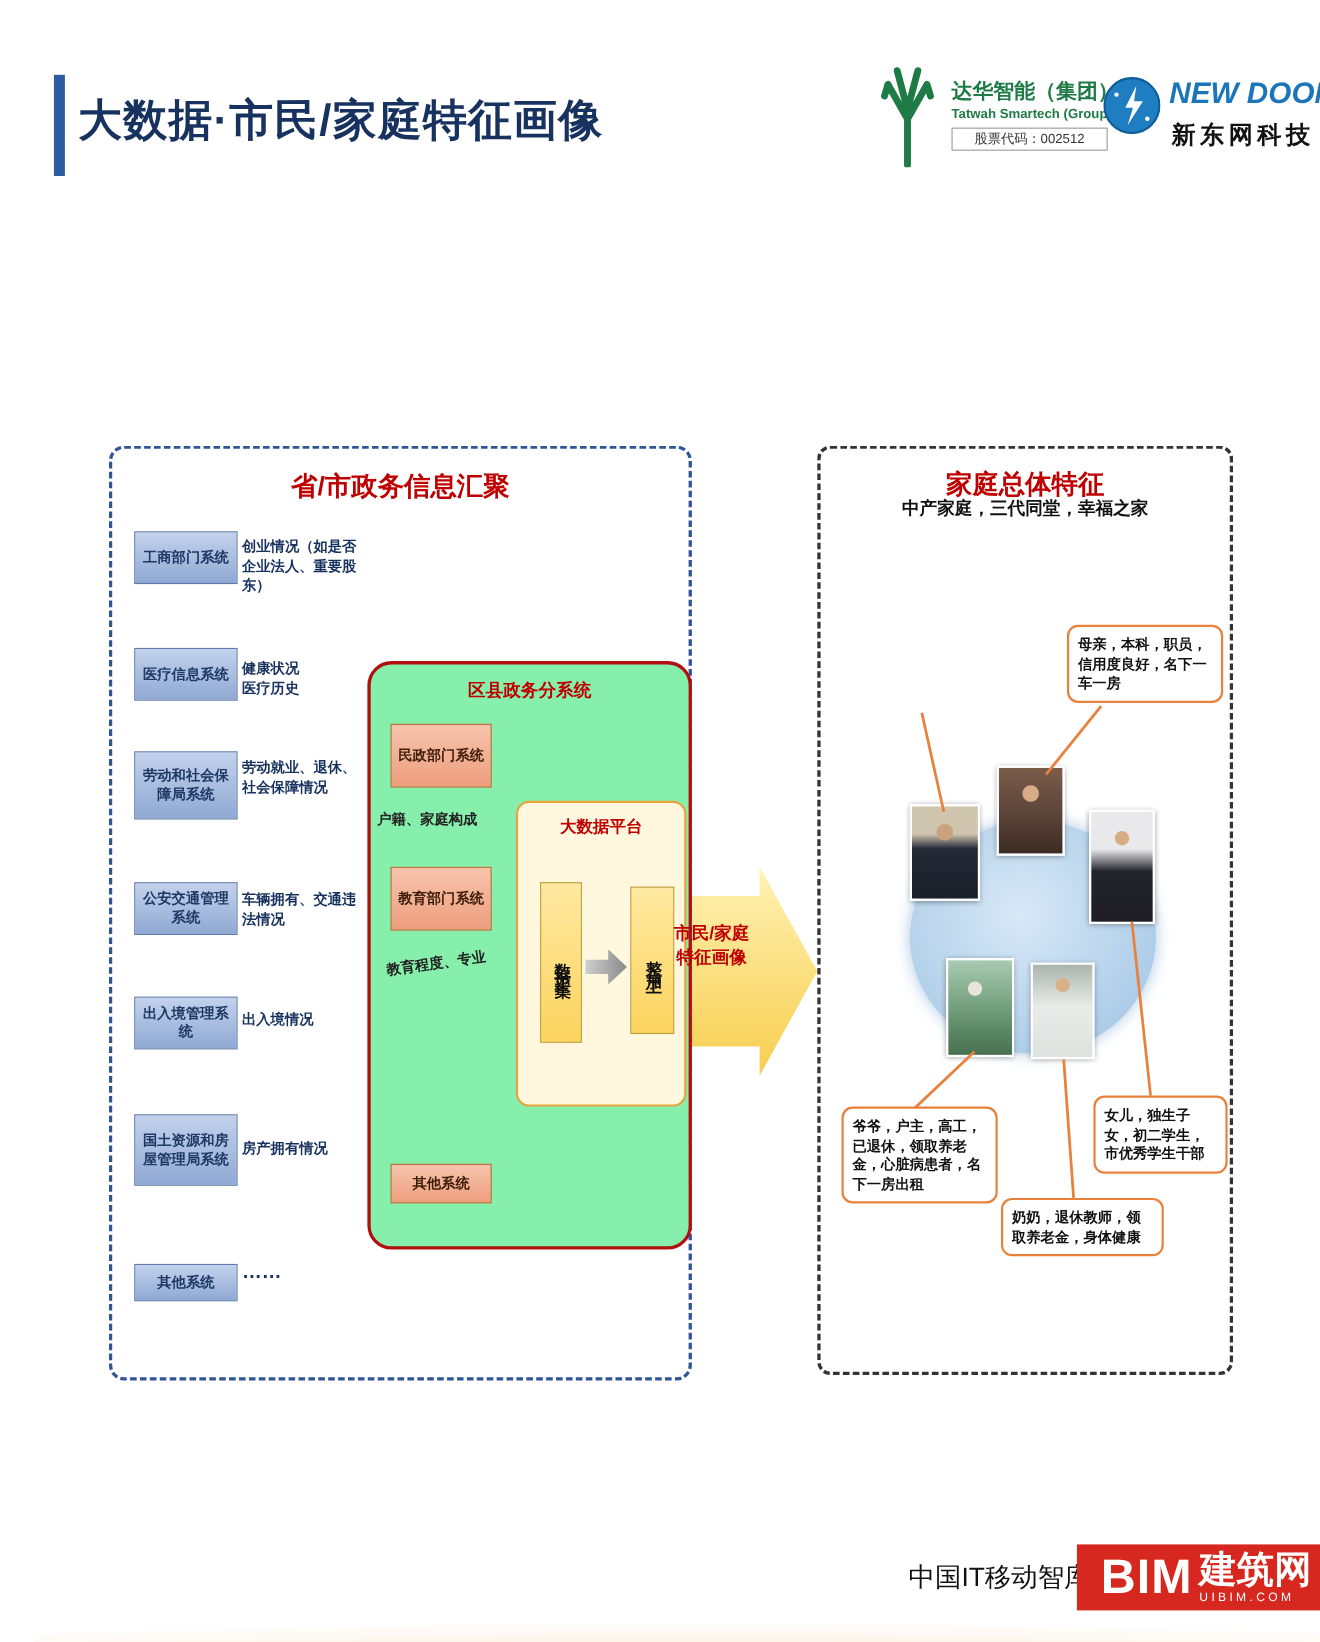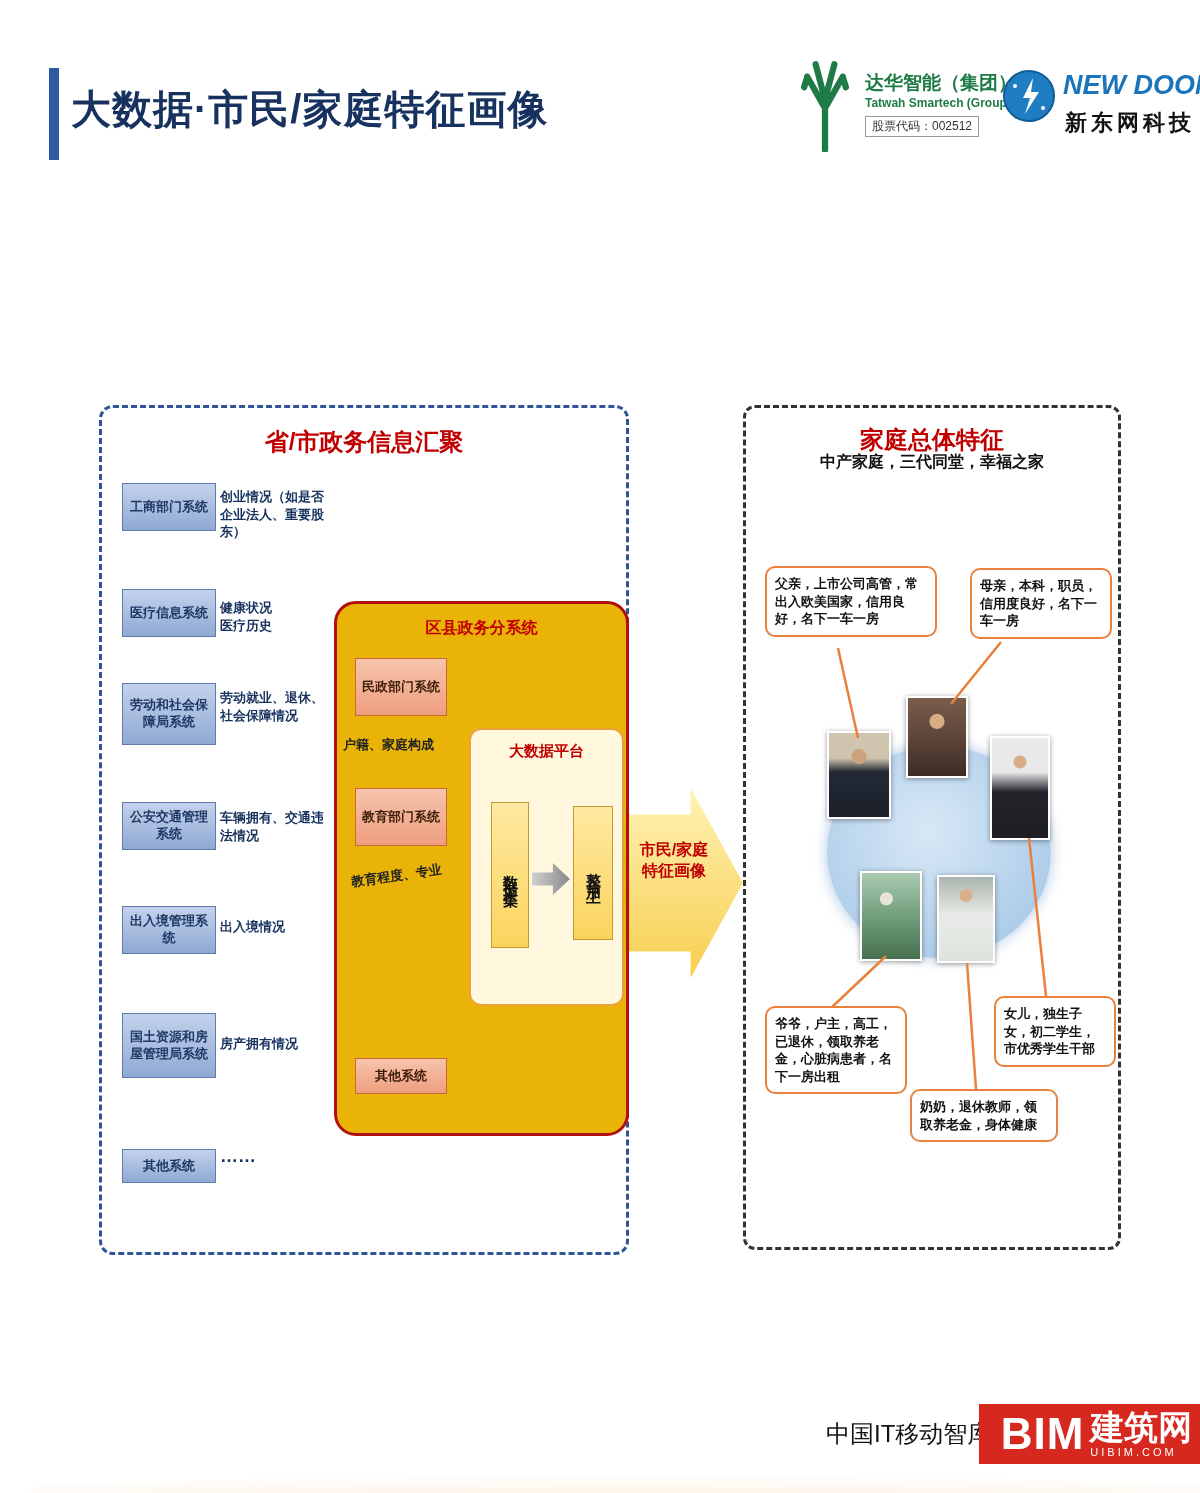--- a/index.html
+++ b/index.html
@@ -9,21 +9,21 @@
   .abs { position:absolute; }
 
   
   .title-bar { left:18px; top:68px; width:10px; height:92px; background:#2E5B9F; }
   .page-title { left:40px; top:82px; font-size:40px; font-weight:bold; color:#17325E; letter-spacing:1px; }
 
   .tatwah { left:762px; top:58px; width:210px; height:100px; }
   .tree-icon { position:absolute; left:0; top:0; width:64px; height:94px; }
   .tatwah-cn { position:absolute; left:72px; top:12px; font-size:19px; font-weight:bold; color:#1E7B45; white-space:nowrap; }
   .tatwah-en { position:absolute; left:72px; top:38px; font-size:12px; font-weight:bold; color:#1E7B45; white-space:nowrap; }
-  .tatwah-stock { position:absolute; left:72px; top:58px; font-size:12px; color:#333; border:1px solid #999; padding:1px 6px; white-space:nowrap; }
+  .tatwah-stock { position:absolute; left:72px; top:58px; font-size:12px; color:#333; border:1px solid #999; padding:1px 20px; white-space:nowrap; }
 
   .newdoone { left:972px; top:66px; width:215px; height:90px; }
   .globe-icon { position:absolute; left:0; top:4px; width:52px; height:52px; }
   .nd-en { position:absolute; left:60px; top:4px; font-size:27px; font-weight:bold; font-style:italic; color:#1B75BB; white-space:nowrap; }
   .nd-cn { position:absolute; left:62px; top:42px; font-size:22px; font-weight:bold; color:#111; letter-spacing:4px; white-space:nowrap; }
 
   
   .panel-left  { left:68px;  top:405px; width:530px; height:850px; border:3px dashed #2F5597; border-radius:14px; }
   .panel-right { left:712px; top:405px; width:378px; height:845px; border:3px dashed #333;    border-radius:12px; }
   .panel-title { position:absolute; left:0; width:100%; text-align:center; color:#C00000; font-weight:bold; font-size:24px; }
@@ -32,41 +32,41 @@
   
   .sysbox { position:absolute; left:20px; width:94px; background:linear-gradient(#c3d2ec,#8fa9d3);
             border:1px solid #5f7bab; color:#1F3864; font-weight:bold; font-size:13px;
             display:flex; align-items:center; justify-content:center; text-align:center;
             line-height:1.3; padding:2px 3px; }
   .sysdesc { position:absolute; left:118px; width:116px; color:#17325E; font-size:13px; font-weight:600;
              line-height:1.35; white-space:pre-line; }
 
   
   .district { position:absolute; left:232px; top:193px; width:295px; height:535px;
-              background:#eab308; border:3px solid #B01010; border-radius:22px; }
+              background:#86efac; border:3px solid #B01010; border-radius:22px; }
   .orangebox { position:absolute; left:18px; width:92px; background:linear-gradient(#F6C4AC,#EE9E7E);
                border:1px solid #CC6633; color:#3d1d08; font-weight:bold; font-size:13px;
                display:flex; align-items:center; justify-content:center; text-align:center;
                line-height:1.3; padding:2px; }
   .districtnote { position:absolute; font-size:13px; color:#222; font-weight:600; white-space:nowrap; }
 
   .platform { position:absolute; left:132px; top:124px; width:155px; height:278px;
               background:#FFF8DE; border:2px solid #E8A33D; border-radius:12px; }
   .stepbox { position:absolute; background:linear-gradient(#FFE9A1,#FBD45E); border:1.5px solid #C09A2E;
              writing-mode:vertical-rl; text-orientation:upright; font-weight:bold; font-size:15px;
              color:#111; display:flex; align-items:center; justify-content:center; letter-spacing:6px; }
   .gray-arrow { position:absolute; left:61px; top:133px; width:38px; height:32px;
                 background:linear-gradient(90deg,#cfcfcf,#8a8a8a);
                 clip-path:polygon(0 30%,55% 30%,55% 0,100% 50%,55% 100%,55% 70%,0 70%); }
 
   
   .big-arrow { left:598px; top:788px; width:114px; height:190px;
                background:linear-gradient(180deg,#FFF2B4,#F7CE4F);
                clip-path:polygon(0% 14%,54% 14%,54% 0%,100% 50%,54% 100%,54% 86%,0% 86%); }
-  .arrow-label { left:605px; top:840px; width:76px; color:#C00000; font-weight:bold; font-size:16px;
+  .arrow-label { left:578px; top:840px; width:76px; color:#C00000; font-weight:bold; font-size:16px;
                  text-align:center; line-height:1.3; z-index:3; }
 
   
   .family-circle { position:absolute; left:81px; top:338px; width:224px; height:212px; border-radius:50%;
                    background:radial-gradient(circle at 45% 40%, #D8E8F6, #AFCEE9 70%, #9CC0E0);
                    box-shadow:0 0 14px rgba(150,185,220,.8); }
   .photo { position:absolute; border:2px solid #fff; box-shadow:0 1px 5px rgba(0,0,0,.4); }
   .photo-father { left:81px; top:323px; width:64px; height:88px;
       background:radial-gradient(circle at 50% 28%, #caa27e 7px, transparent 8px),
                  linear-gradient(180deg,#cfc4ae 0%,#cfc4ae 30%,#232a36 46%,#1a1f29 100%); }
@@ -186,21 +186,20 @@
       <line x1="300" y1="588" x2="283" y2="430" stroke="#E8813B" stroke-width="2.5"></line>
       <line x1="230" y1="681" x2="221" y2="555" stroke="#E8813B" stroke-width="2.5"></line>
     </svg>
 
     <div class="photo photo-father"></div>
     <div class="photo photo-mother"></div>
     <div class="photo photo-daughter"></div>
     <div class="photo photo-grandfather"></div>
     <div class="photo photo-grandmother"></div>
 
-    <div class="callout co-father">父亲，上市公司高管，常出入欧美国家，信用良好，名下一车一房</div>
     <div class="callout co-mother">母亲，本科，职员，信用度良好，名下一车一房</div>
     <div class="callout co-grandfather">爷爷，户主，高工，已退休，领取养老金，心脏病患者，名下一房出租</div>
     <div class="callout co-daughter">女儿，独生子女，初二学生，市优秀学生干部</div>
     <div class="callout co-grandmother">奶奶，退休教师，领取养老金，身体健康</div>
   </div>
 
   <div class="abs bottom-band"></div>
   <div class="abs footer-text">中国IT移动智库</div>
   <div class="abs bim-logo">
     <span class="bim-en">BIM</span>

